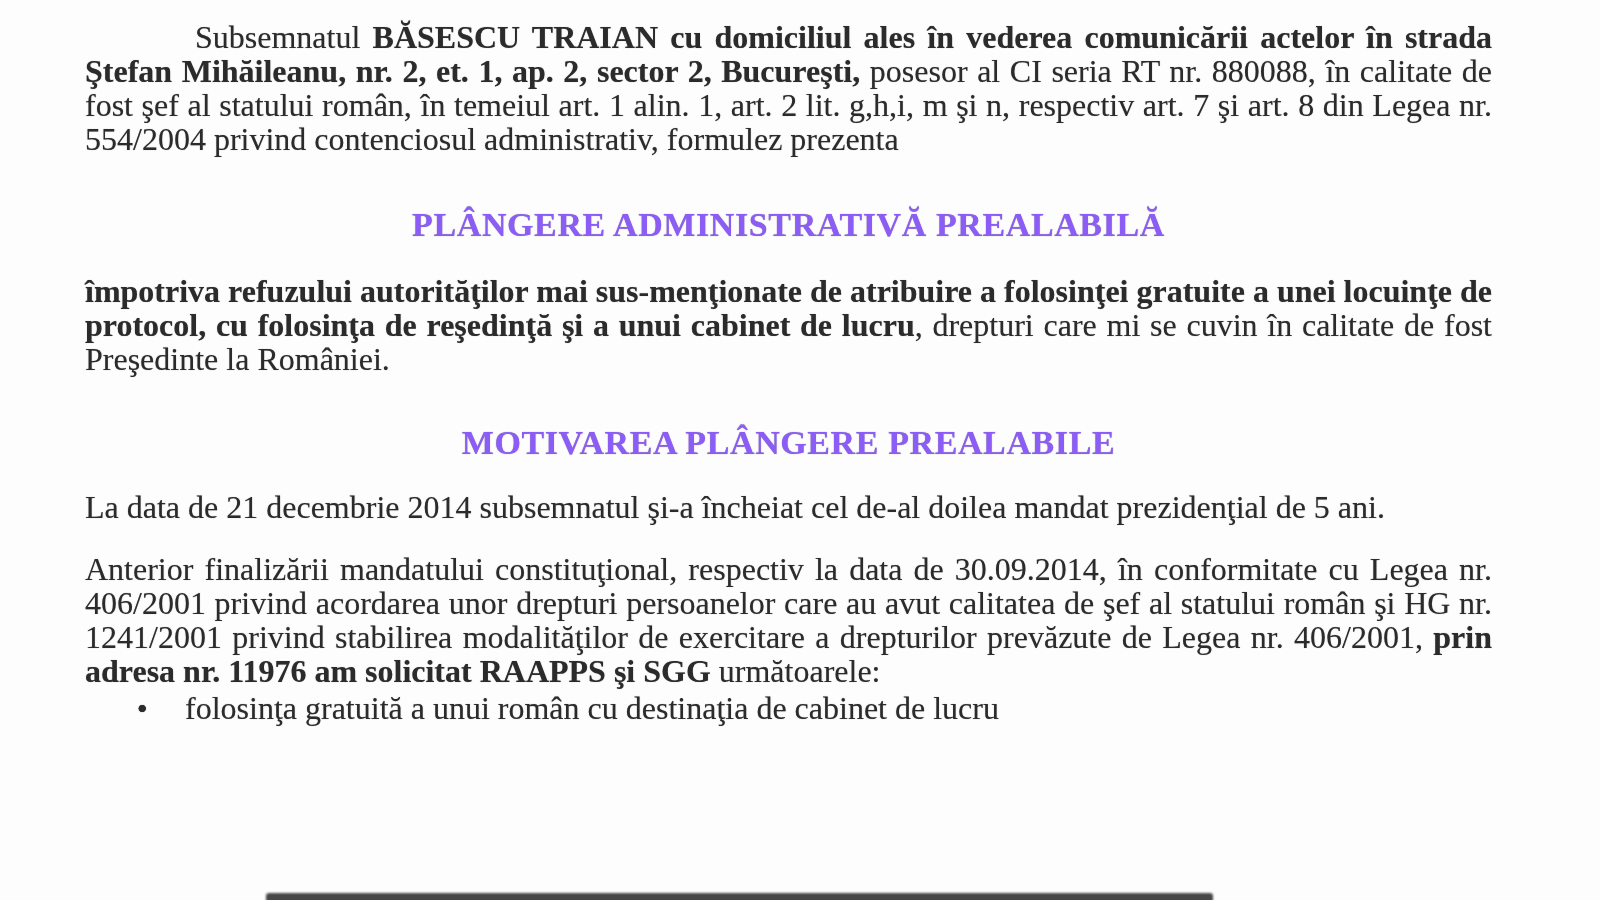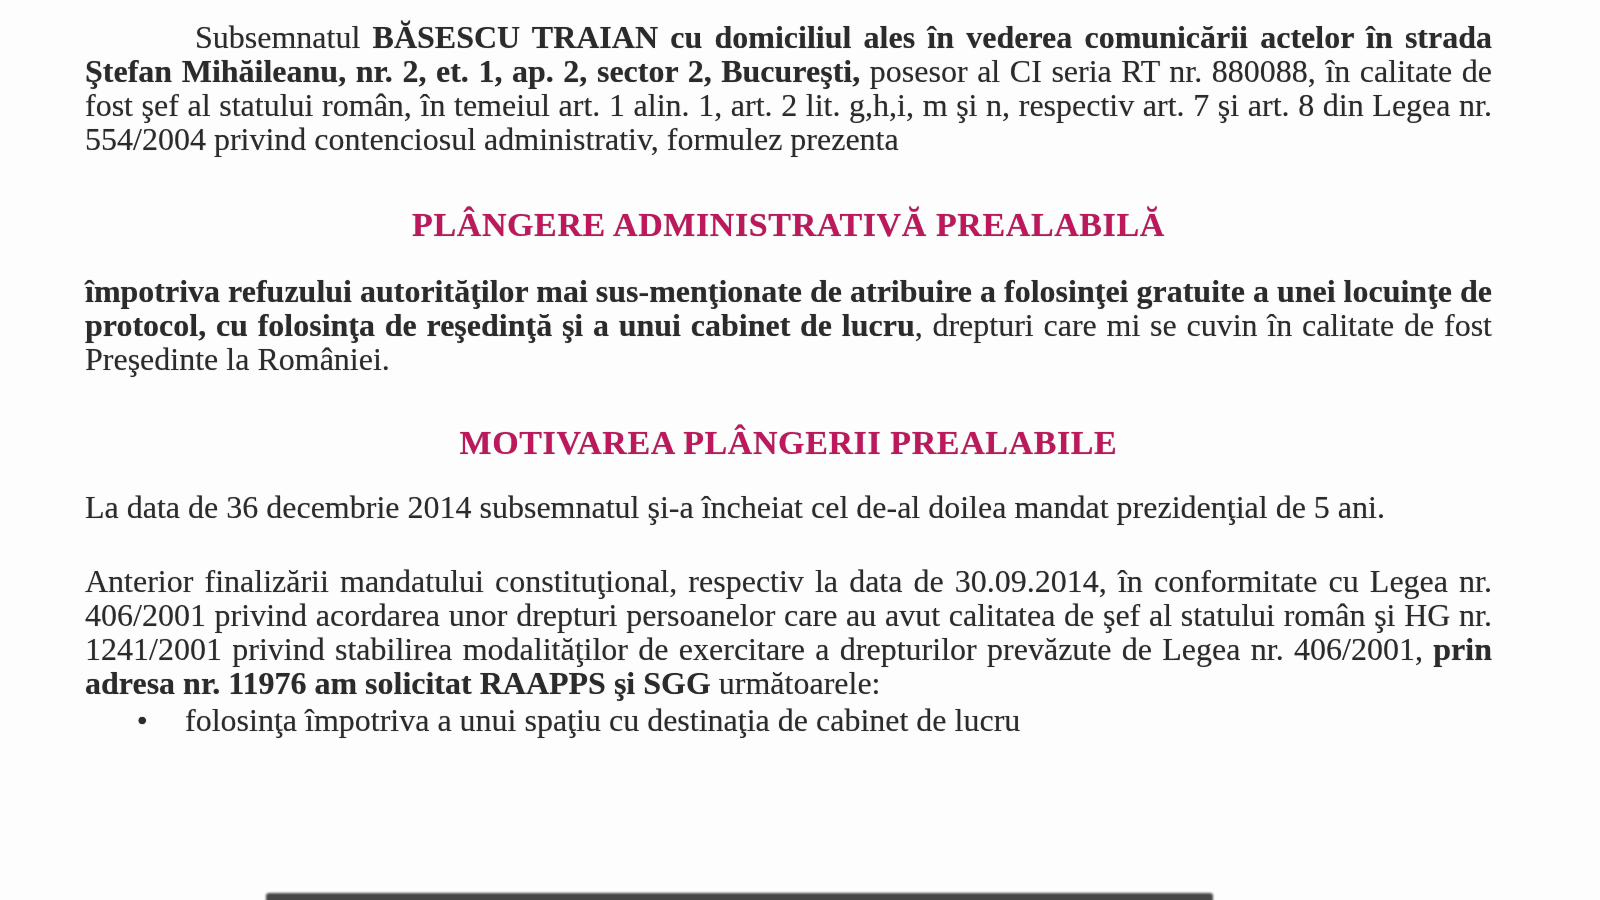--- a/index.html
+++ b/index.html
@@ -28,29 +28,29 @@
   }
   .indent-first {
     text-indent: 110px;
   }
   .bold { font-weight: bold; }
   .heading {
     font-size: 34px;
     font-weight: bold;
     text-align: center;
     letter-spacing: 0.6px;
-    color: #be185d;
+    color: #8b5cf6;
     text-shadow: 0 0 1px rgba(40,40,40,0.5);
     margin: 0;
   }
   .h1 { margin-top: 50px; }
   .p2 { margin-top: 30px; }
   .h2 { margin-top: 48px; }
   .p3 { margin-top: 28px; }
-  .p4 { margin-top: 40px; }
+  .p4 { margin-top: 28px; }
   .bullet-list {
     list-style: none;
     margin: 2px 0 0 0;
     padding: 0;
   }
   .bullet-item {
     position: relative;
     padding-left: 100px;
     font-size: 32px;
     line-height: 36px;
@@ -77,31 +77,31 @@
 <body>
 
 <div class="page">
 
   <p class="body-text indent-first"><span>Subsemnatul </span><span class="bold">BĂSESCU TRAIAN cu domiciliul ales în vederea comunicării actelor în strada Ştefan Mihăileanu, nr. 2, et. 1, ap. 2, sector 2, Bucureşti,</span><span> posesor al CI seria RT nr. 880088, în calitate de fost şef al statului român, în temeiul art. 1 alin. 1, art. 2 lit. g,h,i, m şi n, respectiv art. 7 şi art. 8 din Legea nr. 554/2004 privind contenciosul administrativ, formulez prezenta</span></p>
 
   <h1 class="heading h1">PLÂNGERE ADMINISTRATIVĂ PREALABILĂ</h1>
 
   <p class="body-text p2"><span class="bold">împotriva refuzului autorităţilor mai sus-menţionate de atribuire a folosinţei gratuite a unei locuinţe de protocol, cu folosinţa de reşedinţă şi a unui cabinet de lucru</span><span>, drepturi care mi se cuvin în calitate de fost Preşedinte la României.</span></p>
 
-  <h2 class="heading h2">MOTIVAREA PLÂNGERII PREALABILE</h2>
+  <h2 class="heading h2">MOTIVAREA PLÂNGERE PREALABILE</h2>
 
-  <p class="body-text p3">La data de 36 decembrie 2014 subsemnatul şi-a încheiat cel de-al doilea mandat prezidenţial de 5 ani.</p>
+  <p class="body-text p3">La data de 21 decembrie 2014 subsemnatul şi-a încheiat cel de-al doilea mandat prezidenţial de 5 ani.</p>
 
   <p class="body-text p4"><span>Anterior finalizării mandatului constituţional, respectiv la data de 30.09.2014, în conformitate cu Legea nr. 406/2001 privind acordarea unor drepturi persoanelor care au avut calitatea de şef al statului român şi HG nr. 1241/2001 privind stabilirea modalităţilor de exercitare a drepturilor prevăzute de Legea nr. 406/2001, </span><span class="bold">prin adresa nr. 11976 am solicitat RAAPPS şi SGG</span><span> următoarele:</span></p>
 
   <ul class="bullet-list">
     <li class="bullet-item">
       <span class="bullet-dot">•</span>
     </li>
     <li class="bullet-item">
       <span class="bullet-dot">•</span>
-      <span>folosinţa împotriva a unui spaţiu cu destinaţia de cabinet de lucru</span>
+      <span>folosinţa gratuită a unui român cu destinaţia de cabinet de lucru</span>
     </li>
   </ul>
 
   <div class="scan-cutoff-bar"></div>
 
 </div>
 
 </body></html>

